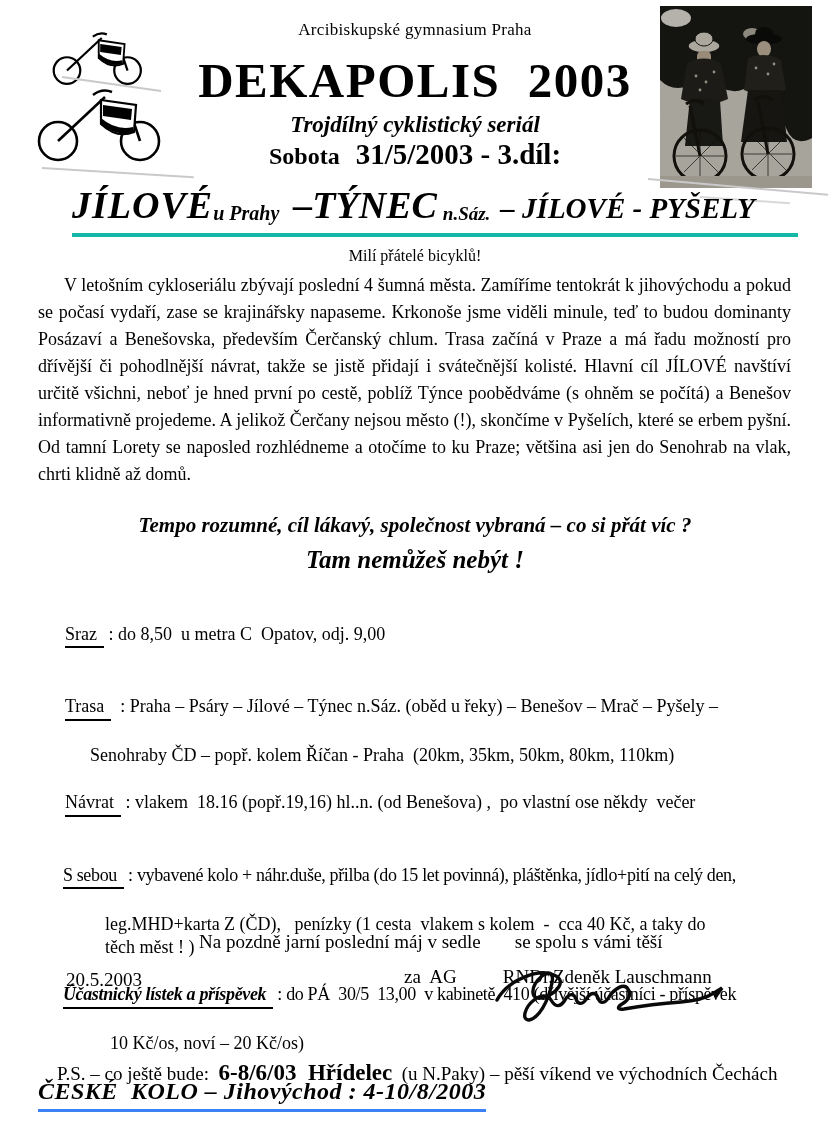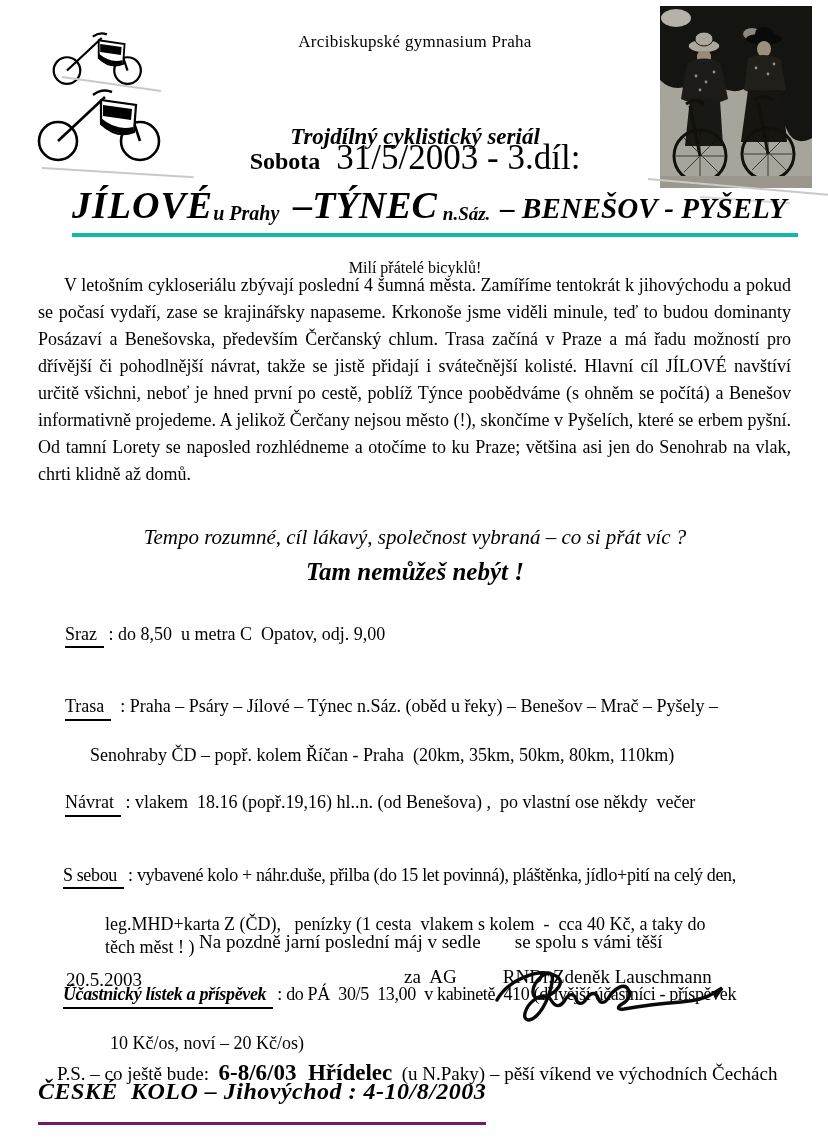--- a/index.html
+++ b/index.html
@@ -1,55 +1,55 @@
 <!DOCTYPE html>
 <html><head>
 <meta charset="utf-8">
 <style>
   html,body{margin:0;padding:0;background:#888;}
   .page{position:relative;width:828px;height:1143px;margin:0 auto;background:#ffffff;
         font-family:"Liberation Serif", serif;color:#000;overflow:hidden;}
   .abs{position:absolute;}
   .pre{white-space:pre;}
-  .center{left:20px;width:790px;text-align:center;margin-top:12px;}
+  .center{left:20px;width:790px;text-align:center;}
   .institution{top:20px;font-size:17px;letter-spacing:.3px;}
   .title{top:52px;font-size:49px;font-weight:bold;letter-spacing:1.5px;white-space:pre;}
   .subtitle{top:112px;font-size:23px;font-weight:bold;font-style:italic;}
   .dateline{top:138px;display:flex;justify-content:center;align-items:baseline;gap:16px;left:20px;width:790px;}
   .dateline .small{font-size:24px;font-weight:bold;}
-  .dateline .big{font-size:35px;font-weight:normal;}
+  .dateline .big{font-size:29px;font-weight:bold;}
   .route{top:183px;left:72px;width:726px;border-bottom:4px solid #14b8a6;padding-bottom:6px;
          font-weight:bold;font-style:italic;white-space:nowrap;display:flex;align-items:baseline;}
   .route .p1{font-size:38px;letter-spacing:1px;}
   .route .sub{font-size:20px;position:relative;top:2px;}
   .route .p2{font-size:38px;margin-left:14px;}
   .route .p3{font-size:29px;margin-left:10px;}
   .route .sub2{font-size:19px;position:relative;top:2px;margin-left:6px;}
   .greeting{top:247px;font-size:16px;}
   .bodypar{top:272px;left:38px;width:753px;font-size:18px;line-height:27px;text-align:justify;text-indent:26px;}
-  .slogan1{top:513px;font-size:21px;font-weight:normal;font-style:italic;}
+  .slogan1{top:513px;font-size:21px;font-weight:bold;font-style:italic;}
   .slogan2{top:546px;font-size:25px;font-weight:bold;font-style:italic;}
   .infolist{top:599px;left:38px;width:775px;font-size:18px;line-height:23.5px;}
   .irow{white-space:pre;}
   .ilabel{display:inline-block;border-bottom:2px solid #000;padding-right:7px;text-align:center;}
   .ilabel.boldit{font-weight:bold;font-style:italic;}
   .cont1{margin-left:52px;white-space:pre;}
   .cont2{margin-left:67px;white-space:pre;}
   .cont3{margin-left:72px;white-space:pre;}
   .tight{letter-spacing:-0.35px;}
   .slogan3{top:857px;font-size:23px;font-weight:bold;font-style:italic;}
   .farewell{top:909px;left:180px;font-size:19px;white-space:pre;}
   .farewell .gap{display:inline-block;width:34px;}
   .signrow{top:944px;left:385px;font-size:19px;white-space:pre;}
   .signrow .gap{display:inline-block;width:46px;}
   .written-date{top:969px;left:66px;font-size:19px;}
   .psline{top:1038px;left:38px;font-size:19px;white-space:pre;}
   .psline .psev{font-size:23px;font-weight:bold;}
   .footerline{top:1078px;left:38px;white-space:pre;display:flex;align-items:baseline;}
-  .footerline .ft{font-size:24px;font-weight:bold;font-style:italic;border-bottom:3px solid #701a75;padding-bottom:17px;letter-spacing:.5px;}
+  .footerline .ft{font-size:24px;font-weight:bold;font-style:italic;border-bottom:3px solid #3b82f6;padding-bottom:4px;letter-spacing:.5px;}
   .footerline .fd{font-size:19px;margin-left:8px;}
   .artifact{position:absolute;height:2px;background:#c9c9c9;transform-origin:left center;}
 </style>
 </head>
 <body>
 
 <div class="page">
 
   <svg class="abs" style="left:50px;top:28px;width:96px;height:60px;" viewBox="0 0 130 80">
     <g stroke="#000" fill="none" stroke-width="3">
@@ -120,32 +120,33 @@
     <rect y="170" width="152" height="12" fill="#c8c3b6"></rect>
     <rect width="152" height="182" filter="url(#grain)" opacity="0.22"></rect>
   </svg>
 
   <div class="artifact" style="left:62px;top:76px;width:100px;transform:rotate(8deg);"></div>
   <div class="artifact" style="left:42px;top:167px;width:152px;transform:rotate(3.5deg);"></div>
   <div class="artifact" style="left:648px;top:178px;width:182px;transform:rotate(5deg);"></div>
   <div class="artifact" style="left:700px;top:196px;width:90px;transform:rotate(4deg);background:#d8d8d8;"></div>
 
   <div class="abs center institution">Arcibiskupské gymnasium Praha</div>
+  <div class="abs center title">DEKAPOLIS  2003</div>
   <div class="abs center subtitle">Trojdílný cyklistický seriál</div>
   <div class="abs dateline">
     <span class="small">Sobota</span>
     <span class="big">31/5/2003 - 3.díl:</span>
   </div>
 
   <div class="abs route">
     <span class="p1">JÍLOVÉ</span>
     <span class="sub">u Prahy</span>
     <span class="p2">–TÝNEC</span>
     <span class="sub2">n.Sáz.</span>
-    <span class="p3">– BENEŠOV - PYŠELY</span>
+    <span class="p3">– JÍLOVÉ - PYŠELY</span>
   </div>
 
   <div class="abs center greeting">Milí přátelé bicyklů!</div>
   <div class="abs bodypar">V letošním cykloseriálu zbývají poslední 4 šumná města. Zamíříme tentokrát k jihovýchodu a pokud se počasí vydaří, zase se krajinářsky napaseme. Krkonoše jsme viděli minule, teď to budou dominanty Posázaví a Benešovska, především Čerčanský chlum. Trasa začíná v Praze a má řadu možností pro dřívější či pohodlnější návrat, takže se jistě přidají i svátečnější kolisté. Hlavní cíl JÍLOVÉ  navštíví určitě všichni, neboť je hned první po cestě, poblíž Týnce poobědváme (s ohněm se počítá) a Benešov informativně projedeme. A jelikož Čerčany nejsou město (!), skončíme v Pyšelích, které se erbem pyšní. Od tamní Lorety se naposled rozhlédneme a otočíme to ku Praze; většina asi jen do Senohrab na vlak, chrti klidně až domů.</div>
 
   <div class="abs center slogan1">Tempo rozumné, cíl lákavý, společnost vybraná – co si přát víc ?</div>
   <div class="abs center slogan2">Tam nemůžeš nebýt !</div>
 
   <div class="abs infolist">
     <div class="irow">

